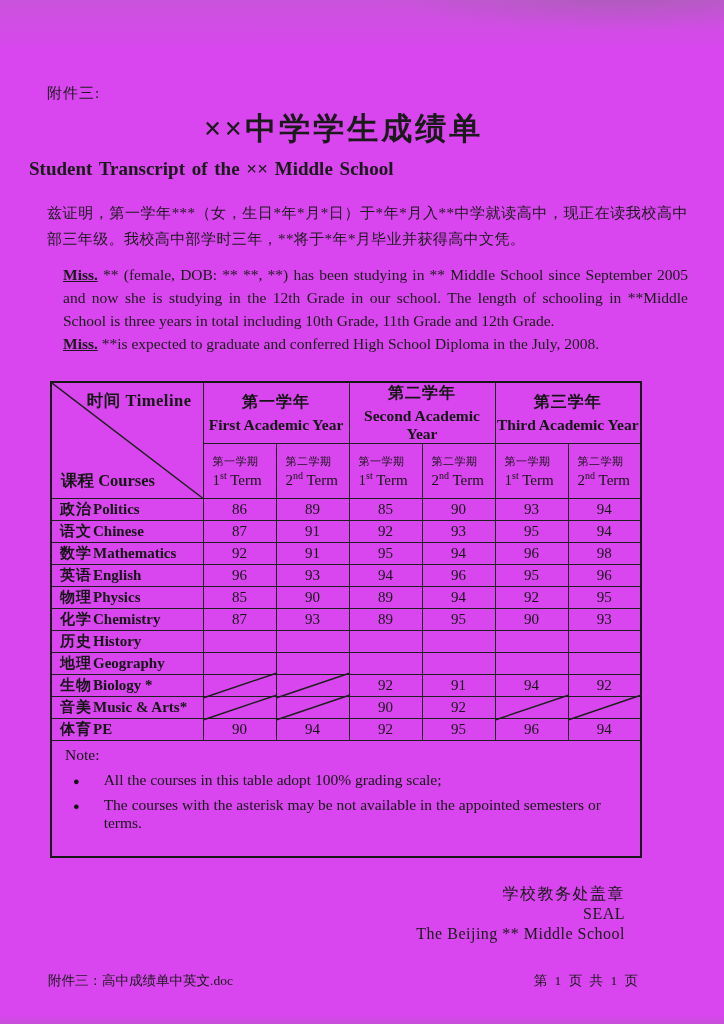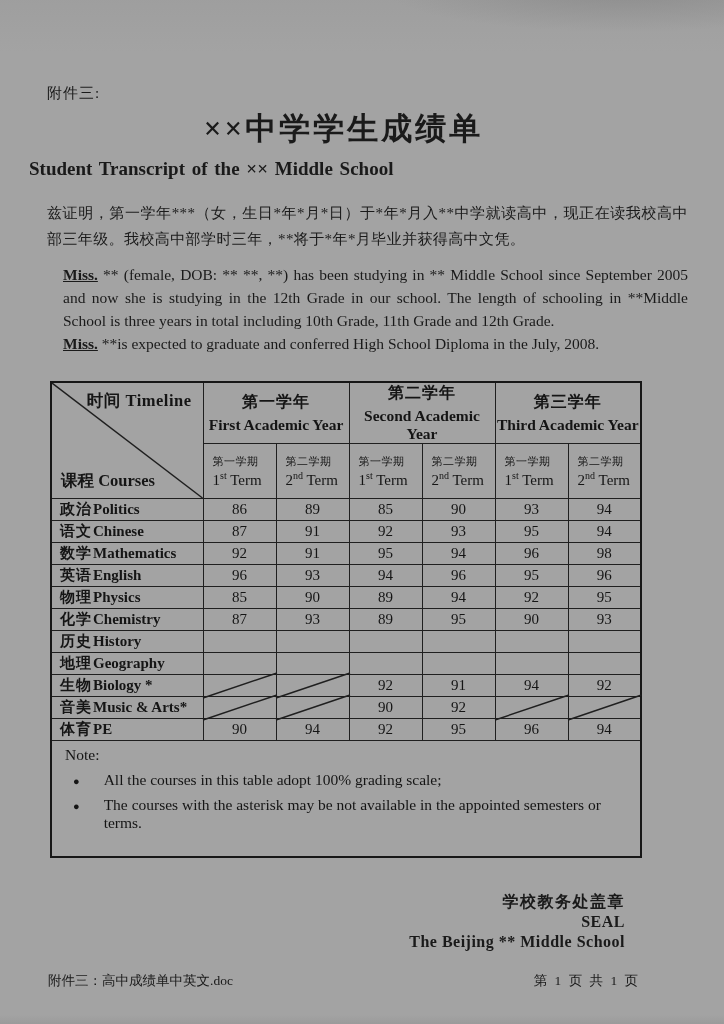--- a/index.html
+++ b/index.html
@@ -3,21 +3,21 @@
 <meta charset="utf-8">
 <style>
   html,body{margin:0;padding:0;}
   body{
     width:724px;height:1024px;
     background:#e9e9e7;
     font-family:"Liberation Serif","DejaVu Serif",serif;
   }
   .page{
     position:relative;width:724px;height:1024px;overflow:hidden;
-    background:#a3a3a3;color:#1a1a1a;
+    background:#d946ef;color:#1a1a1a;
   }
   
   .page::before{
     content:"";position:absolute;left:0;top:0;right:0;height:70px;pointer-events:none;
     background:
       radial-gradient(ellipse 340px 60px at 86% -10px, rgba(110,110,110,0.35), rgba(110,110,110,0) 70%),
       linear-gradient(to bottom, rgba(140,140,140,0.20), rgba(140,140,140,0) 75%);
   }
   .page::after{
     content:"";position:absolute;left:0;bottom:0;right:0;height:9px;pointer-events:none;
@@ -75,22 +75,22 @@
   .c-en{font-weight:bold;margin-left:1px;}
   .score-cell{height:21px;text-align:center;font-size:15px;position:relative;}
   .score-cell svg.slash{position:absolute;left:-1px;top:-2px;width:calc(100% + 2px);height:calc(100% + 4px);overflow:visible;}
 
   .note-cell{padding:5px 10px 24px 13px !important;}
   .note-label{font-size:15.5px;}
   .note-bullet{margin-top:7px;font-size:15.5px;display:flex;align-items:baseline;}
   .note-bullet .bullet{font-size:11px;margin:0 24px 0 8px;flex:0 0 auto;}
 
   .seal{
-    margin-top:34px;text-align:right;padding-right:63px;
-    font-weight:bold;font-size:16px;line-height:20px;letter-spacing:0.5px;
+    margin-top:26px;text-align:right;padding-right:63px;
+    font-weight:normal;font-size:16px;line-height:20px;letter-spacing:0.5px;
   }
   .seal .cn{letter-spacing:1.5px;}
 
   .footer{
     position:absolute;left:48px;right:84px;top:972px;
     display:flex;justify-content:space-between;align-items:baseline;
     font-size:13.5px;
   }
   .footer .right{letter-spacing:2px;}
 </style>

